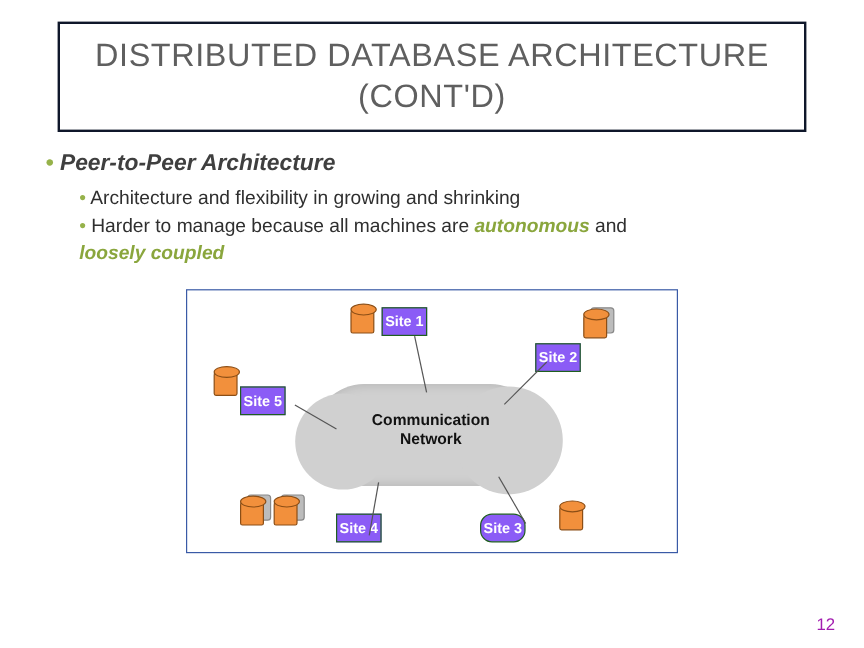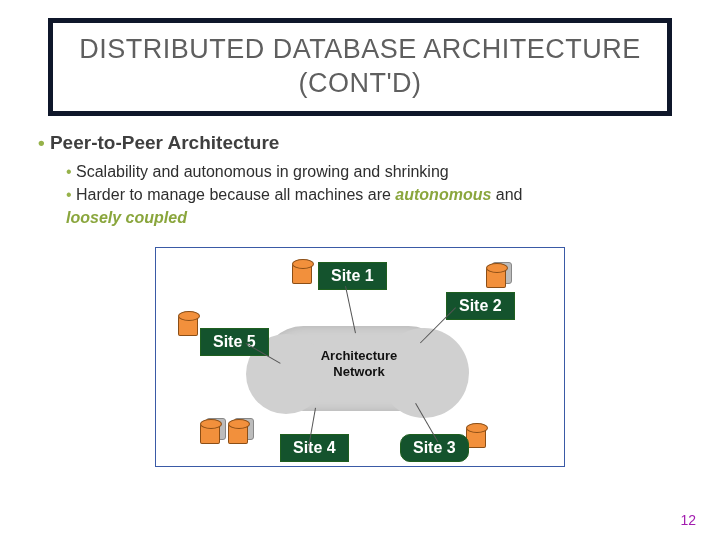--- a/index.html
+++ b/index.html
@@ -5,40 +5,41 @@
   * { margin: 0; padding: 0; box-sizing: border-box; }
   body {
     width: 720px; height: 540px;
     font-family: Arial, Helvetica, sans-serif;
     background: #ffffff;
     position: relative;
     overflow: hidden;
   }
   .title-box {
     margin: 18px 48px 8px 48px;
-    border: 5px solid #0f172a;
+    border: 2px solid #0f172a;
     padding: 10px 12px;
     text-align: center;
   }
   .title-box h1 {
     font-size: 27px;
     font-weight: 400;
     letter-spacing: 0.5px;
     color: #5f5f5f;
     line-height: 1.25;
   }
   .content {
     padding: 8px 30px 0 30px;
   }
   .top-bullet {
     font-size: 19px;
     font-weight: 700;
     color: #3f3f3f;
     margin-left: 8px;
     margin-bottom: 6px;
+    font-style: italic;
   }
   .top-bullet::before {
     content: "• ";
     color: #96b24a;
     font-weight: 700;
   }
   .sub-list {
     list-style: none;
     margin-left: 36px;
     font-size: 16px;
@@ -102,25 +103,25 @@
   }
   .db-shadow {
     position: absolute;
     width: 20px; height: 22px;
     background: #bcbcbc;
     border: 1px solid #888;
     border-radius: 3px;
   }
   .site {
     position: absolute;
-    background: #14532d;
+    background: #8b5cf6;
     color: #fff;
-    font-size: 16px;
+    font-size: 12px;
     font-weight: 700;
-    padding: 4px 12px;
+    padding: 4px 2px;
     border: 1px solid #1f5f1f;
     white-space: nowrap;
   }
   .line {
     position: absolute;
     background: #555;
     height: 1px;
     transform-origin: 0 0;
     z-index: 1;
   }
@@ -134,31 +135,31 @@
 </head>
 <body>
 
 <div class="title-box">
   <h1>DISTRIBUTED DATABASE ARCHITECTURE (CONT'D)</h1>
 </div>
 
 <div class="content">
   <div class="top-bullet">Peer-to-Peer Architecture</div>
   <ul class="sub-list">
-    <li>Scalability and autonomous in growing and shrinking</li>
+    <li>Architecture and flexibility in growing and shrinking</li>
     <li>
       <span>Harder to manage because all machines are </span><span class="emph1">autonomous</span><span> and </span><br><span class="emph2">loosely coupled</span>
     </li>
   </ul>
 
   <div class="diagram-wrap">
 
     <div class="cloud"></div>
     <div class="cloud-label">
-      <span>Architecture</span><br>
+      <span>Communication</span><br>
       <span>Network</span>
     </div>
 
     <div class="line" style="left:190px;top:38px;width:48px;transform:rotate(78deg);"></div>
     <div class="line" style="left:300px;top:60px;width:50px;transform:rotate(135deg);"></div>
     <div class="line" style="left:90px;top:95px;width:40px;transform:rotate(30deg);"></div>
     <div class="line" style="left:160px;top:160px;width:45px;transform:rotate(100deg);"></div>
     <div class="line" style="left:260px;top:155px;width:45px;transform:rotate(60deg);"></div>
 
     <div class="db" style="left:136px;top:14px;"></div>

